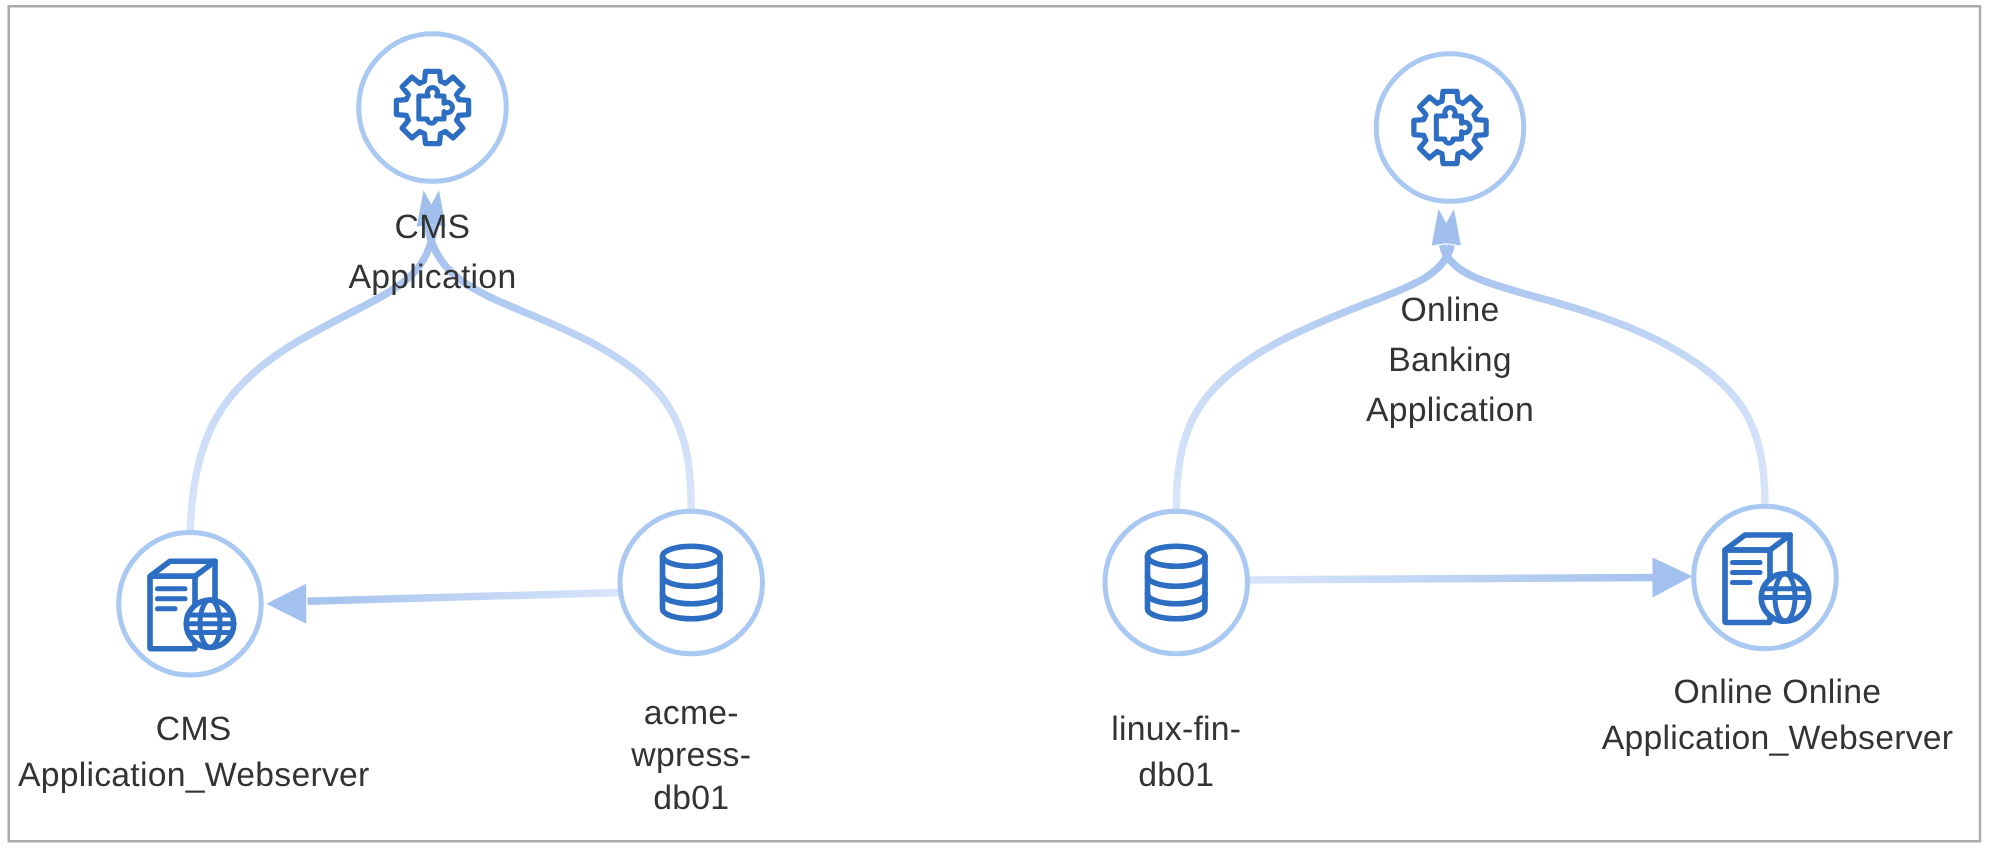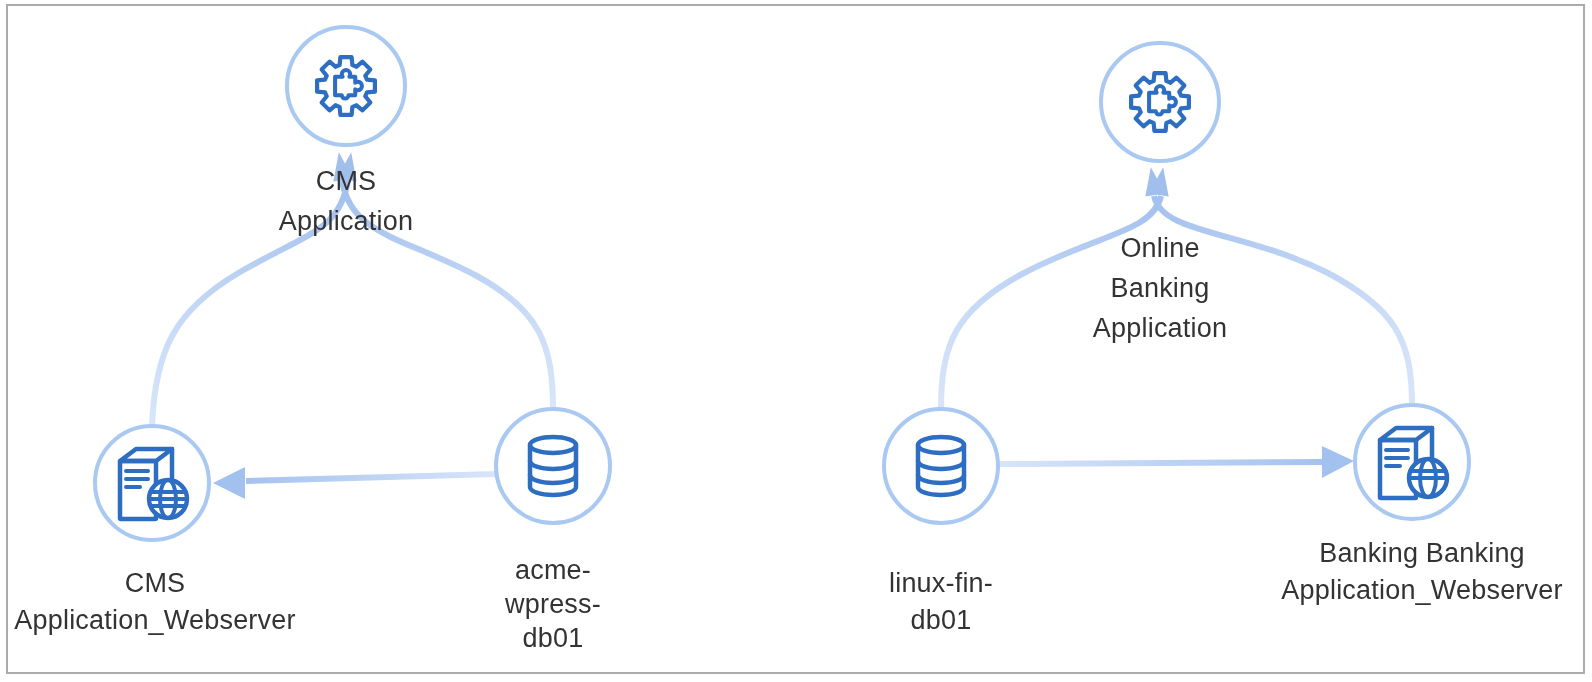--- a/index.html
+++ b/index.html
@@ -155,16 +155,16 @@
 <div class="node-label lh-app" style="left:186px; top:161px;">CMS
 Application</div>
 <div class="node-label lh-node" style="left:-5px;  top:565px;">CMS
 Application_Webserver</div>
 <div class="node-label lh-tight" style="left:393px; top:553px;">acme-
 wpress-
 db01</div>
 <div class="node-label lh-app" style="left:1000px;top:182px;margin-top:46px;">Online
 Banking
 Application</div>
-<div class="node-label lh-node" style="left:1262px;top:535px;">Banking Banking
+<div class="node-label lh-node" style="left:1262px;top:535px;">Online Online
 Application_Webserver</div>
 <div class="node-label lh-node" style="left:781px; top:565px;">linux-fin-
 db01</div>
 
 </body></html>

